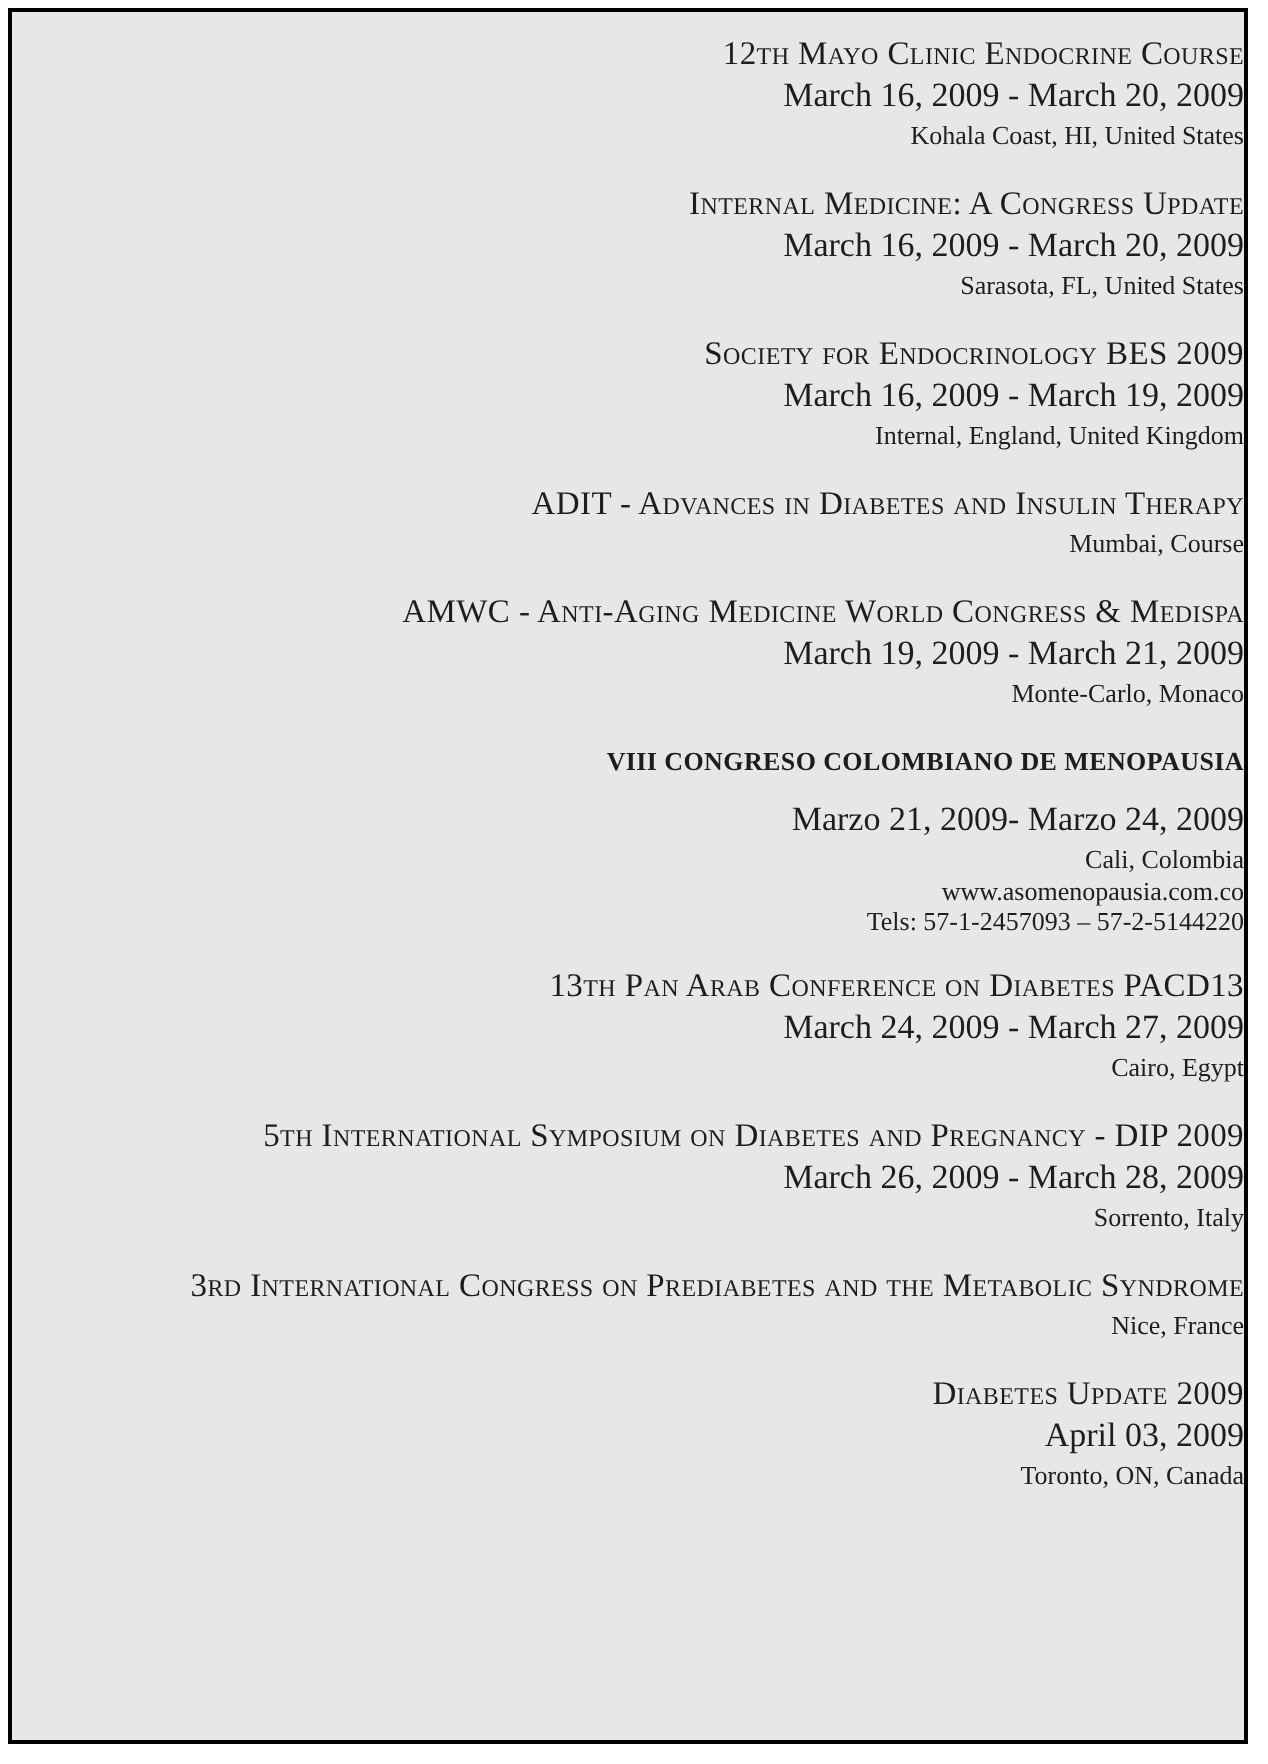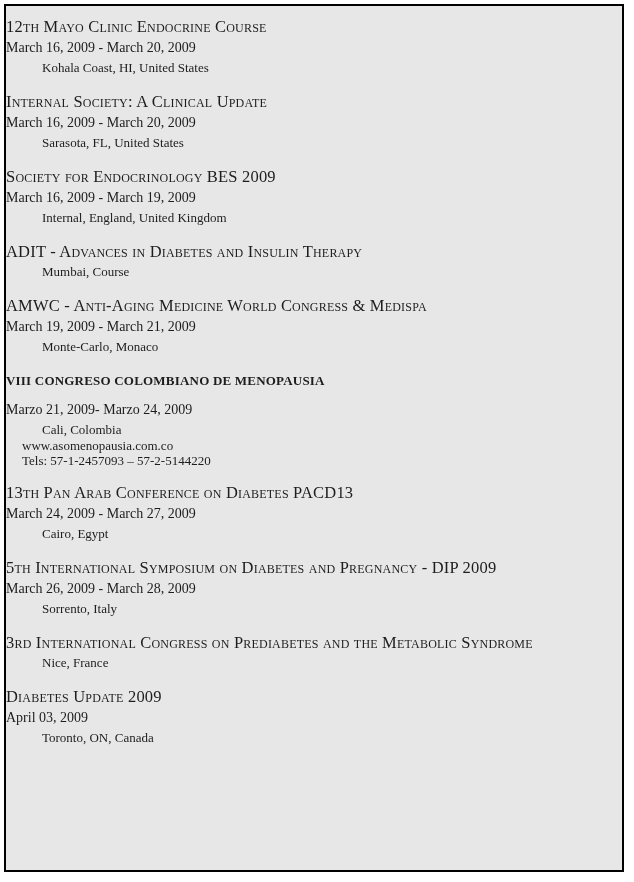--- a/index.html
+++ b/index.html
@@ -17,31 +17,31 @@
     width: 620px;
     height: 868px;
     border: 2px solid #000000;
     background: #e7e7e7;
     box-sizing: border-box;
     padding-top: 10px;
     font-family: "Liberation Serif", "DejaVu Serif", serif;
     color: #1d1d1d;
   }
   .event {
-    text-align: left;
+    text-align: right;
     margin-bottom: 14px;
   }
   .event-title {
     font-variant: small-caps;
     font-size: 16.5px;
     line-height: 21px;
     letter-spacing: 0.2px;
   }
   .event-date {
-    font-size: 14px;
+    font-size: 17px;
     line-height: 21px;
   }
   .event-loc {
     font-size: 13px;
     line-height: 19px;
     margin-left: 36px;
   }
   .featured .event-title {
     font-variant: normal;
     font-weight: bold;
@@ -60,21 +60,21 @@
 
 <div class="page">
 
   <div class="event">
     <div class="event-title">12th Mayo Clinic Endocrine Course</div>
     <div class="event-date">March 16, 2009 - March 20, 2009</div>
     <div class="event-loc">Kohala Coast, HI, United States</div>
   </div>
 
   <div class="event">
-    <div class="event-title">Internal Society: A Clinical Update</div>
+    <div class="event-title">Internal Medicine: A Congress Update</div>
     <div class="event-date">March 16, 2009 - March 20, 2009</div>
     <div class="event-loc">Sarasota, FL, United States</div>
   </div>
 
   <div class="event">
     <div class="event-title">Society for Endocrinology BES 2009</div>
     <div class="event-date">March 16, 2009 - March 19, 2009</div>
     <div class="event-loc">Internal, England, United Kingdom</div>
   </div>
 

